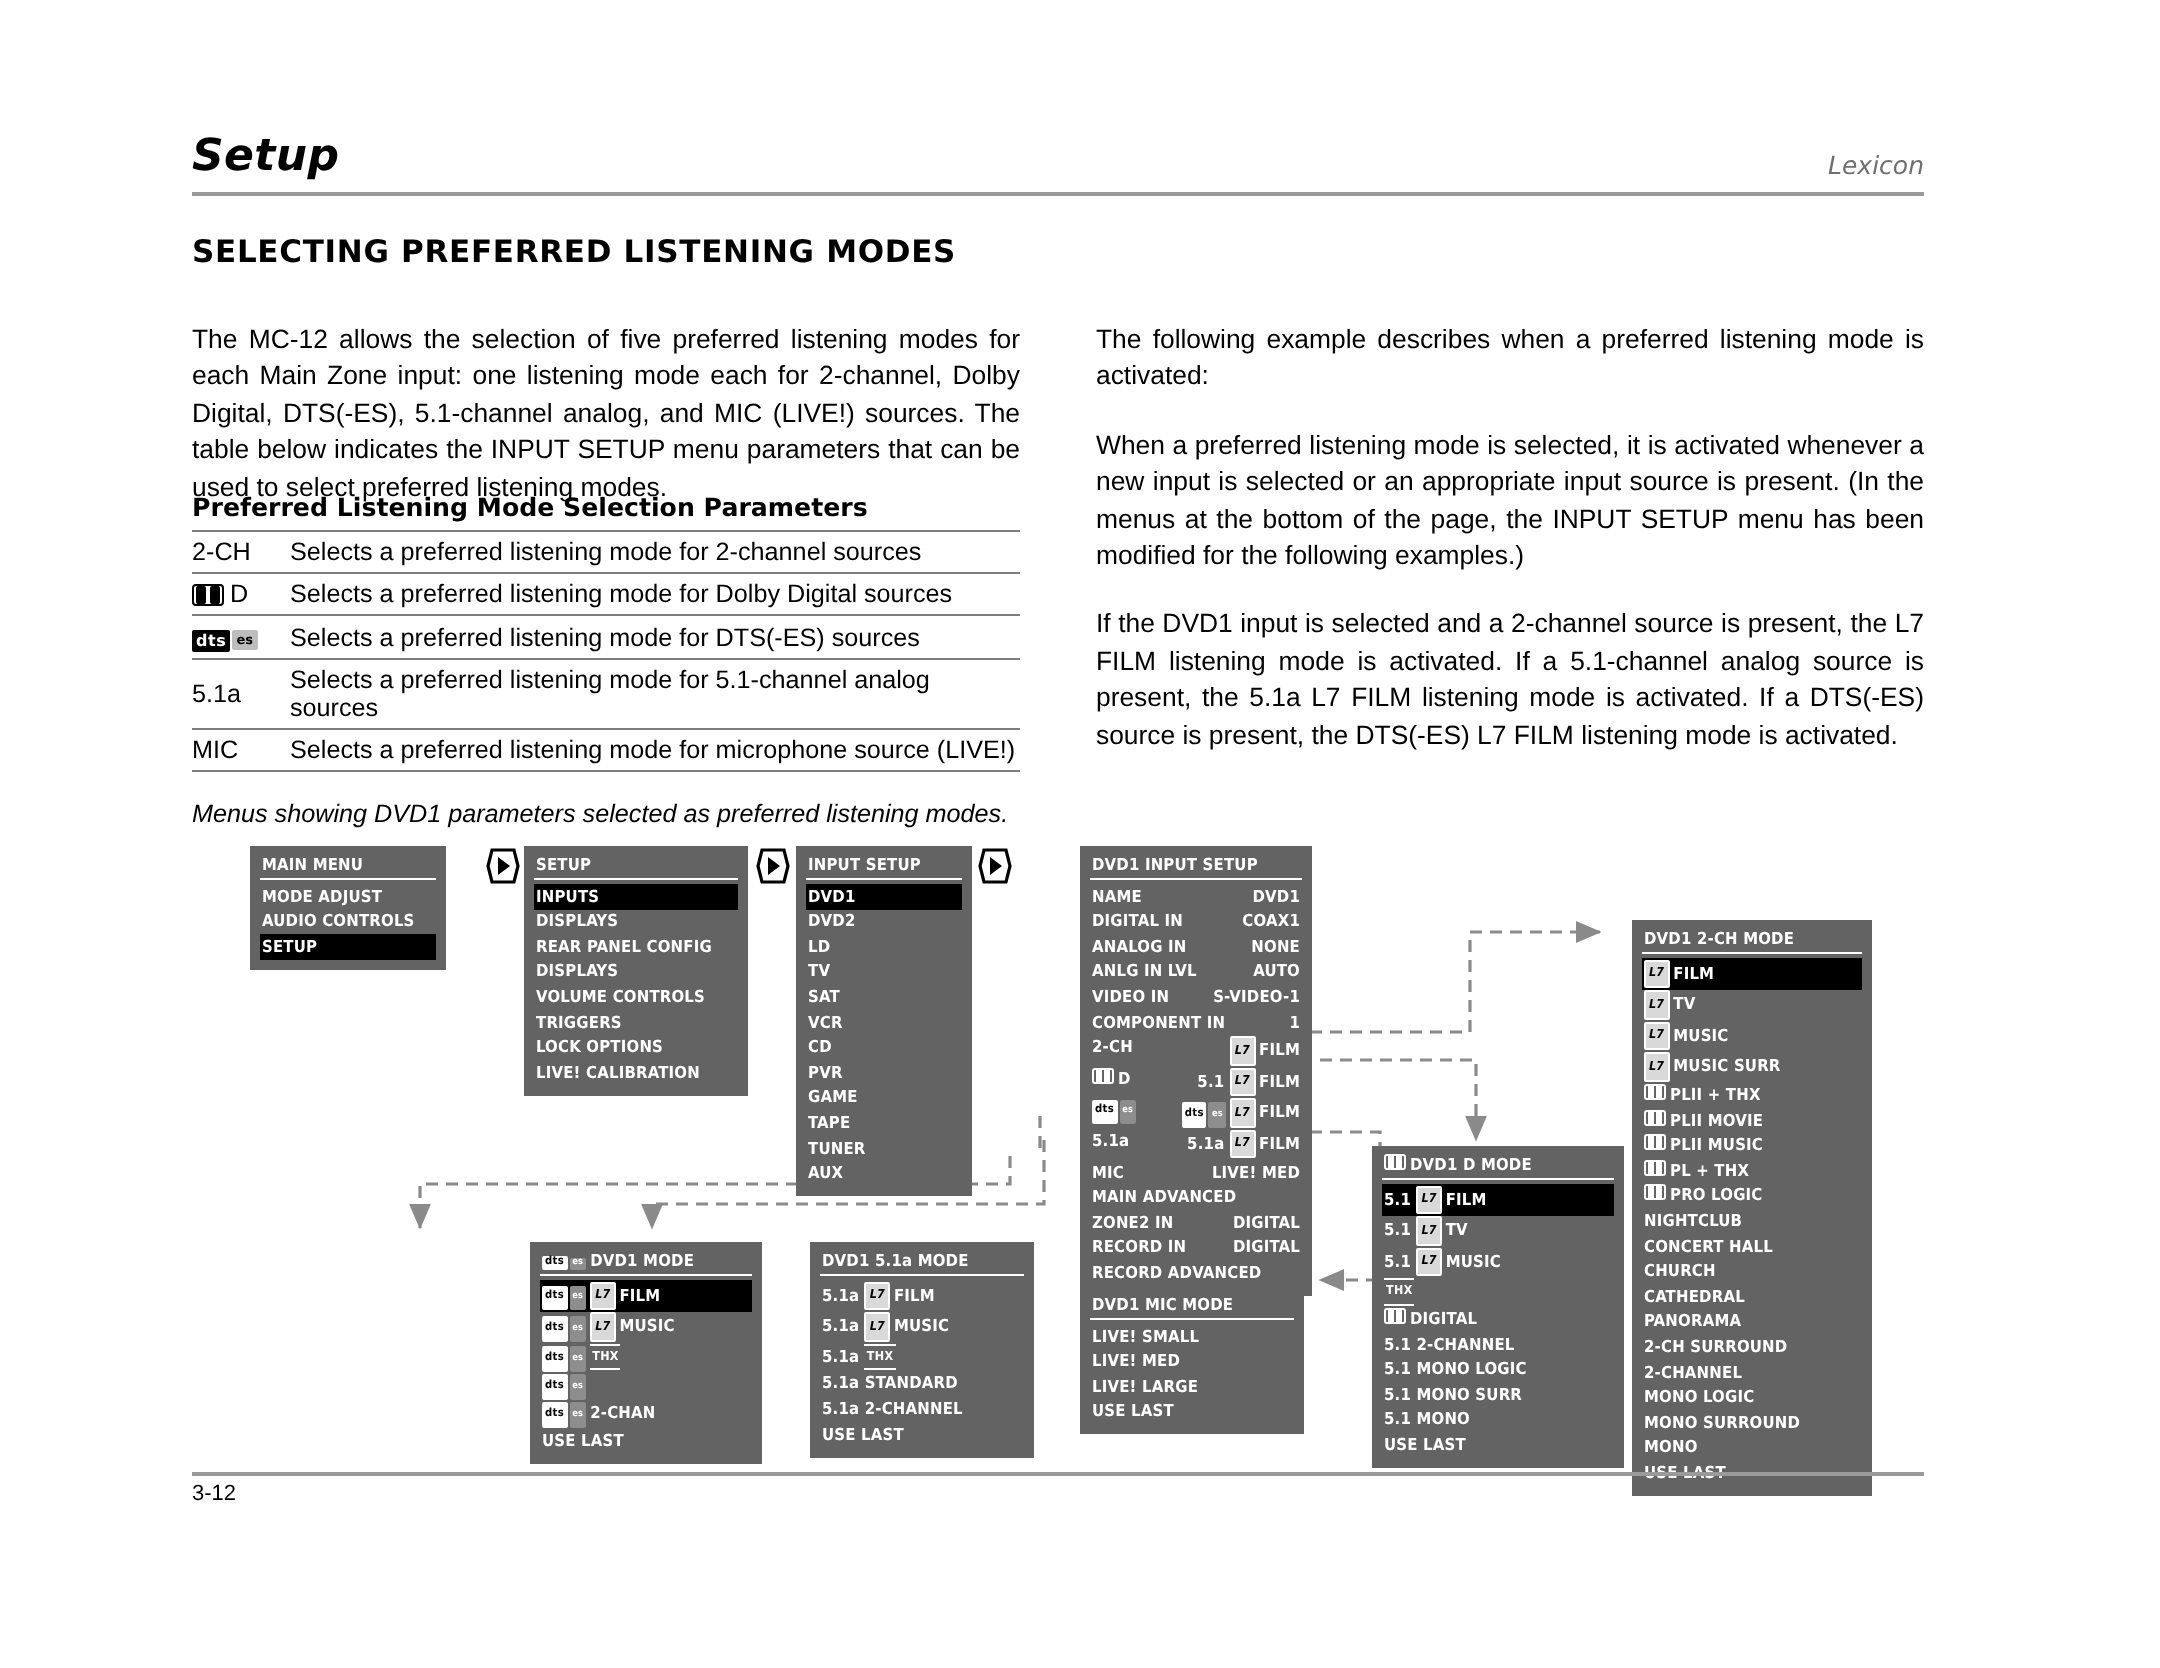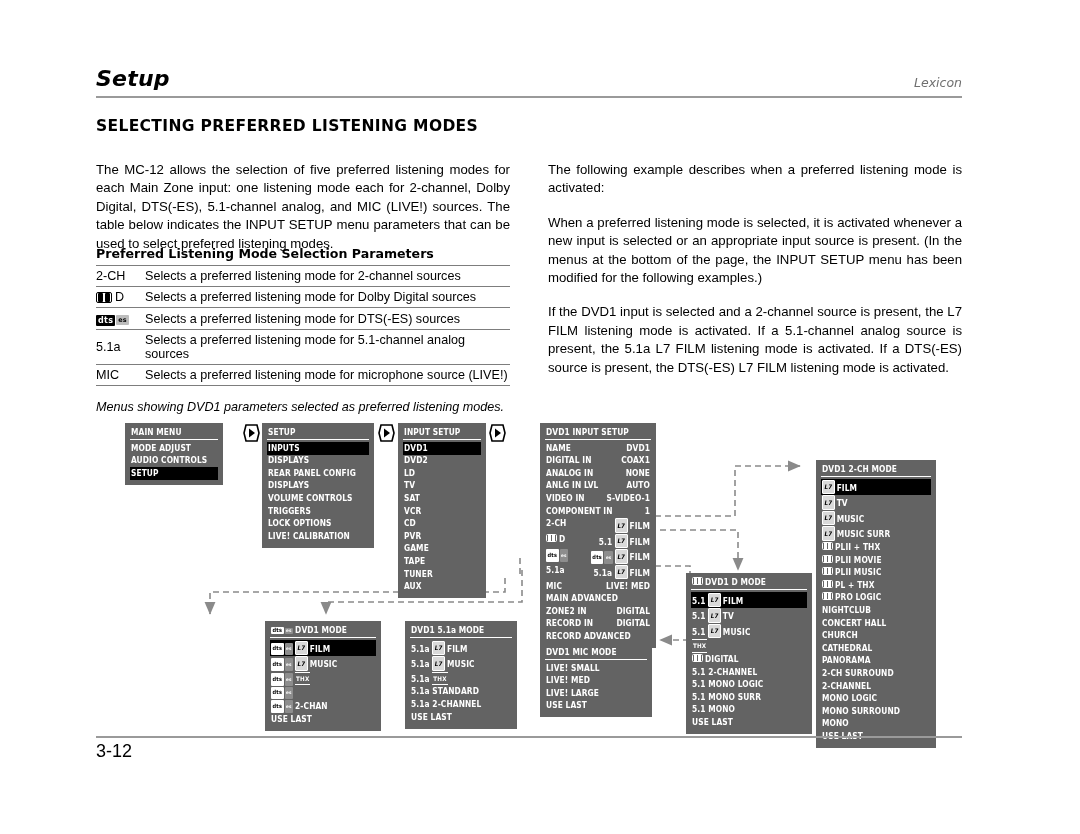--- a/index.html
+++ b/index.html
@@ -130,21 +130,21 @@
   
   .navbadge{position:absolute;width:17px;height:20px;}
   .navbadge svg{display:block;}
 
   
   .conn{position:absolute;left:0;top:0;width:1080px;height:300px;pointer-events:none;}
 
   
   .foot{position:absolute;left:96px;top:736px;width:866px;}
   .foot .rule{position:absolute;left:0;top:0;width:866px;height:1.6px;background:#9a9a9a;}
-  .foot .pg{position:absolute;left:0;top:5px;font-size:18px;text-align:right;}
+  .foot .pg{position:absolute;left:0;top:5px;font-size:11px;text-align:right;}
 </style>
 </head>
 <body>
 
 <div class="page">
 
   <div class="hdr">
     <div class="title">Setup</div>
     <div class="brand">Lexicon</div>
     <div class="rule"></div>

